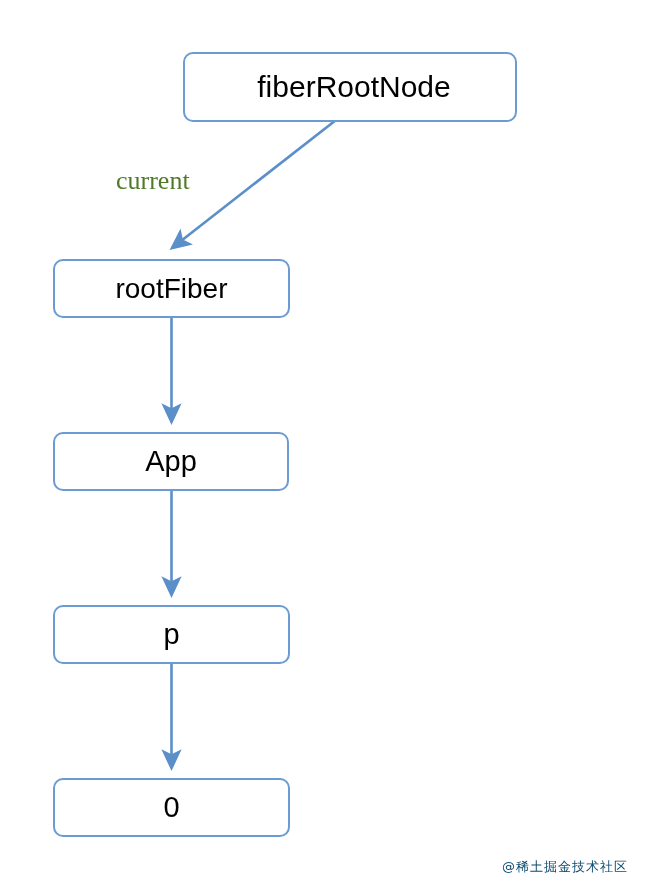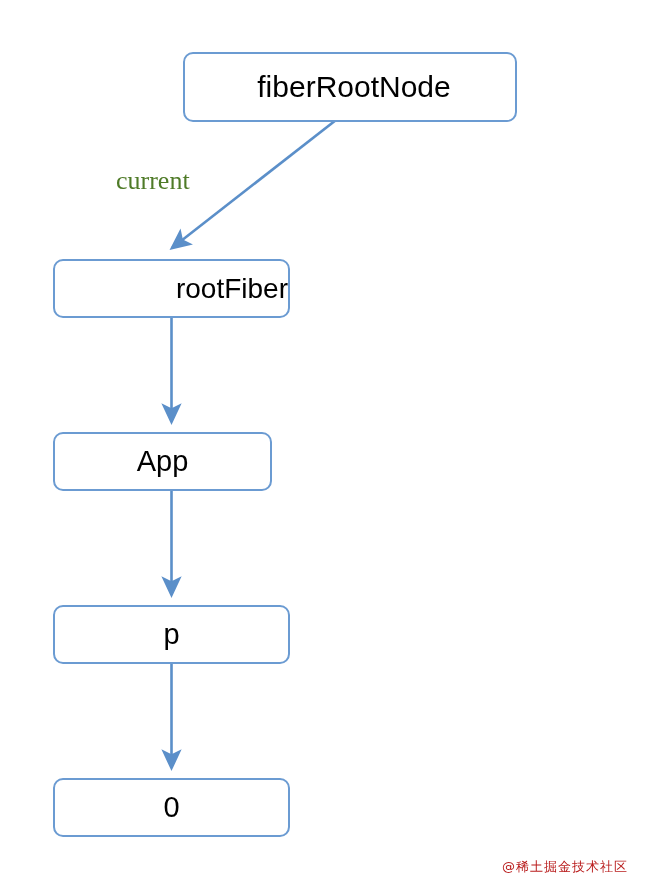--- a/index.html
+++ b/index.html
@@ -41,28 +41,27 @@
     height: 70px;
     padding-left: 8px;
   }
   #node-fiberrootnode .node-label { font-size: 30px; }
 
   #node-rootfiber {
     left: 53px;
     top: 259px;
     width: 237px;
     height: 59px;
-    justify-content: flex-end;
   }
   #node-rootfiber .node-label { font-size: 28px; }
 
   #node-app {
     left: 53px;
     top: 432px;
-    width: 219px;
+    width: 236px;
     height: 59px;
   }
   #node-app .node-label { font-size: 29px; }
 
   #node-p {
     left: 53px;
     top: 605px;
     width: 237px;
     height: 59px;
   }
@@ -97,21 +96,21 @@
     left: 116px;
     top: 168px;
   }
 
   #watermark {
     position: absolute;
     right: 18px;
     bottom: 14px;
     font-family: "DejaVu Sans", sans-serif;
     font-size: 13px;
-    color: #b91c1c;
+    color: #0c4a6e;
     letter-spacing: 1px;
     white-space: nowrap;
   }
 </style>
 </head>
 <body>
 
 <div id="canvas">
 
   <svg id="edge-layer" viewBox="0 0 646 890" width="646" height="890" xmlns="http://www.w3.org/2000/svg">

